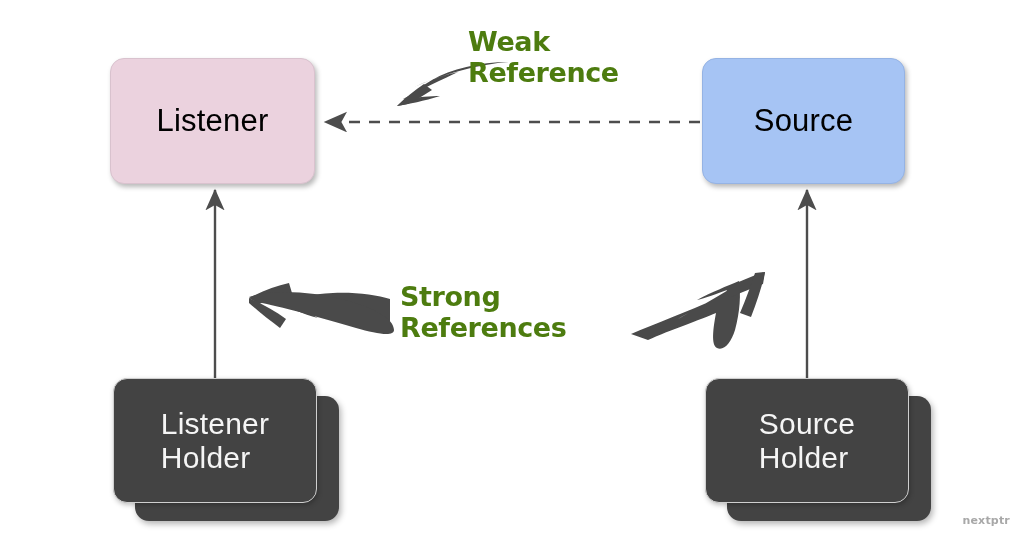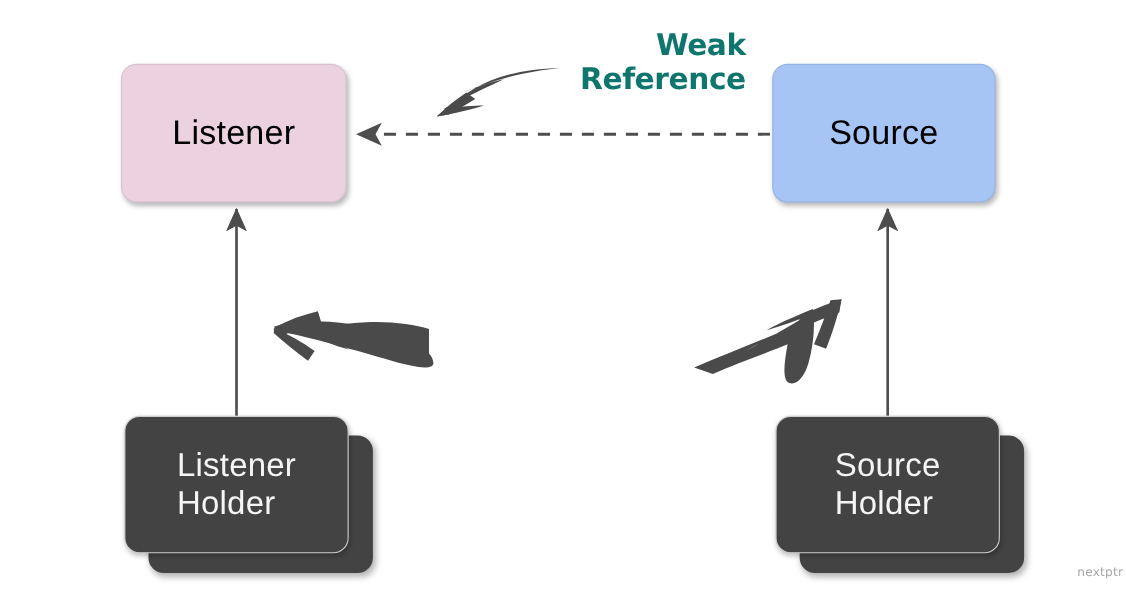--- a/index.html
+++ b/index.html
@@ -106,46 +106,46 @@
   }
   #source-holder-stack {
     left: 705px;
     top: 378px;
   }
   
   .annotation {
     position: absolute;
     font-family: "DejaVu Sans", sans-serif;
     font-weight: bold;
-    color: #0f766e;
-    text-align: right;
+    color: #4d7c0f;
+    text-align: left;
     line-height: 1.16;
     white-space: pre-line;
     letter-spacing: -0.4px;
   }
   #weak-reference-label {
     left: 468px;
     top: 26px;
     width: 210px;
     font-size: 27px;
   }
   #strong-references-label {
     left: 400px;
     top: 281px;
     width: 226px;
     font-size: 27px;
   }
   
   #watermark {
     position: absolute;
-    right: 3px;
+    right: 14px;
     bottom: 9px;
     font-family: "DejaVu Sans", sans-serif;
     font-size: 11px;
-    font-weight: normal;
+    font-weight: bold;
     color: #a8a8a8;
     letter-spacing: 0.2px;
   }
 </style>
 </head>
 <body>
 
 <div id="canvas">
 
   <svg class="svg-layer" viewBox="0 0 1024 536">
@@ -245,16 +245,18 @@
     <div class="holder-back"></div>
     <div class="holder-front">
       <span class="node-label">Source
 Holder</span>
     </div>
   </div>
 
   <div class="annotation" id="weak-reference-label">Weak
 Reference</div>
 
+  <div class="annotation" id="strong-references-label">Strong
+References</div>
 
   <div id="watermark">nextptr</div>
 
 </div>
 
 </body></html>

